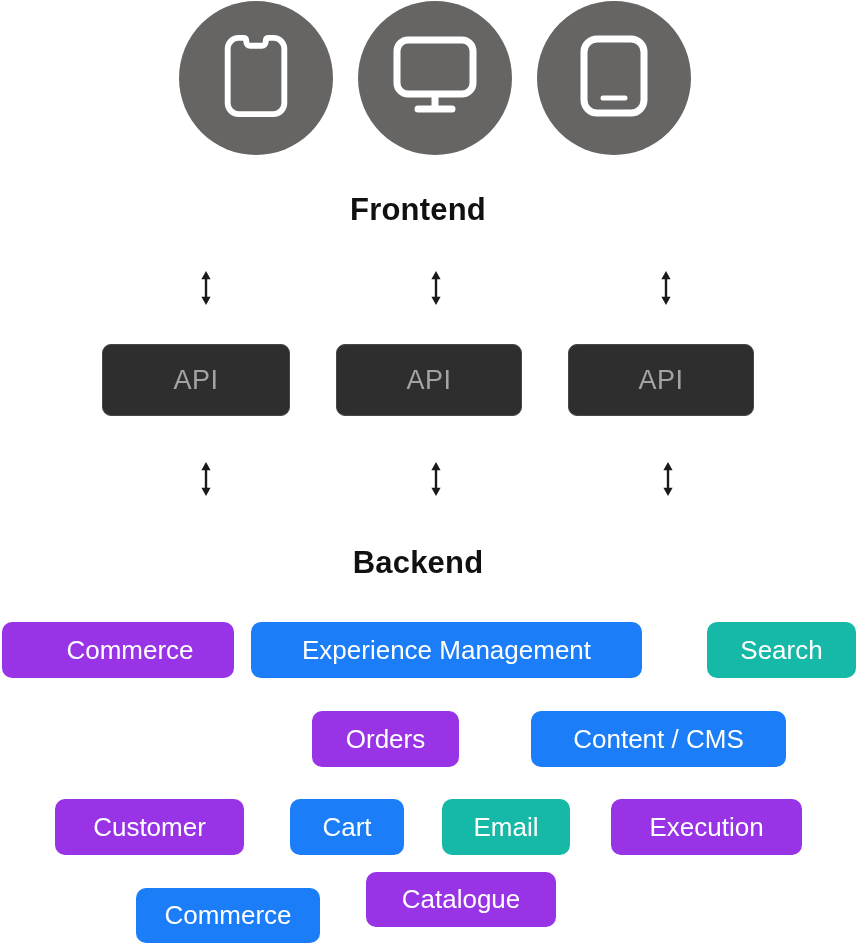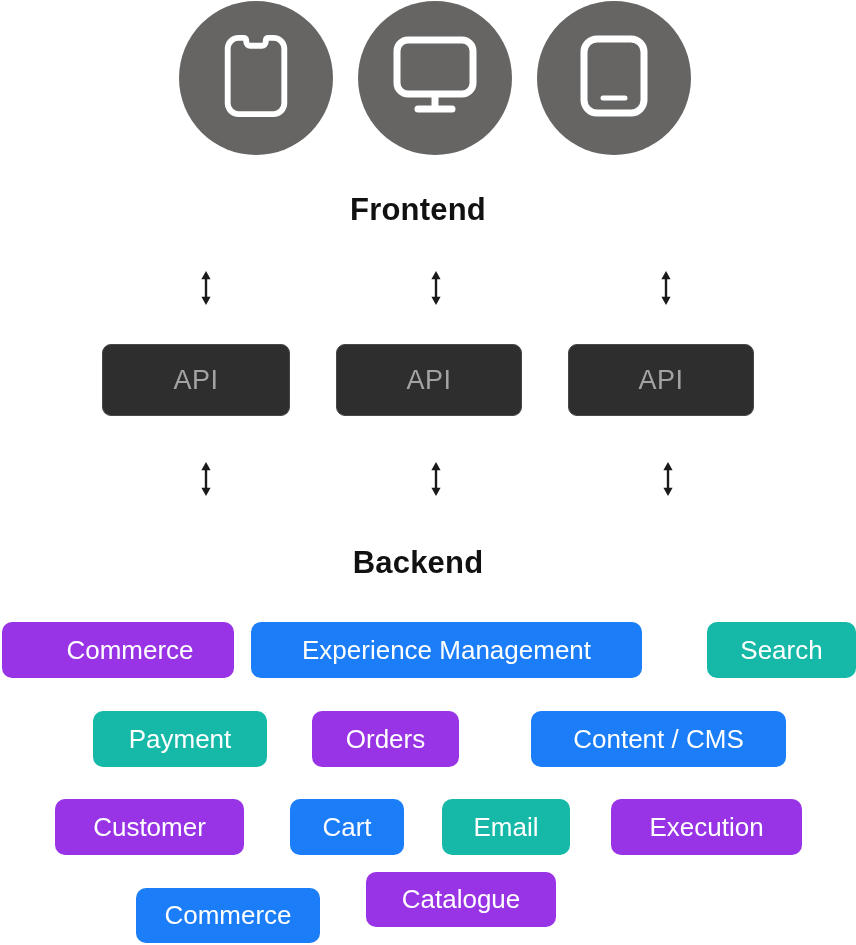--- a/index.html
+++ b/index.html
@@ -138,21 +138,20 @@
         <path d="M8 34 L12.6 25.8 L3.4 25.8 Z" fill="#1a1a1a"></path>
       </svg>
   </span>
 
   <div class="section-label" style="top:545px;">Backend</div>
 
   <div class="pill bg-purple" style="left:2px;top:622px;width:208px;padding-left:24px;">Commerce</div>
   <div class="pill bg-blue" style="left:251px;top:622px;width:391px;">Experience Management</div>
   <div class="pill bg-teal" style="left:707px;top:622px;width:149px;">Search</div>
 
-  <div class="pill bg-teal" style="left:93px;top:711px;width:174px;">Payment</div>
   <div class="pill bg-purple" style="left:312px;top:711px;width:147px;">Orders</div>
   <div class="pill bg-blue" style="left:500px;top:711px;width:255px;margin-left:31px;">Content / CMS</div>
 
   <div class="pill bg-purple" style="left:55px;top:799px;width:189px;">Customer</div>
   <div class="pill bg-blue" style="left:290px;top:799px;width:114px;">Cart</div>
   <div class="pill bg-teal" style="left:442px;top:799px;width:128px;">Email</div>
   <div class="pill bg-purple" style="left:611px;top:799px;width:191px;">Execution</div>
 
   <div class="pill bg-blue" style="left:136px;top:888px;width:184px;height:55px;">Commerce</div>
   <div class="pill bg-purple" style="left:366px;top:872px;width:190px;height:55px;">Catalogue</div>

